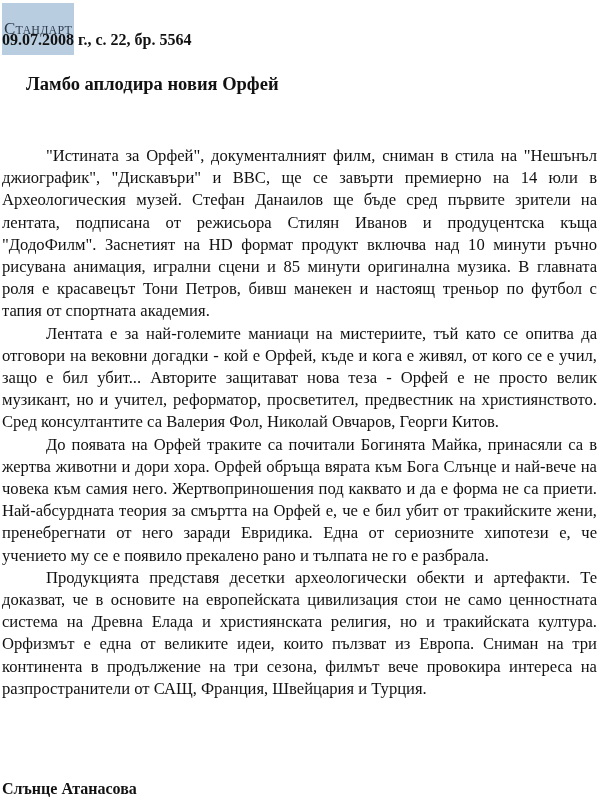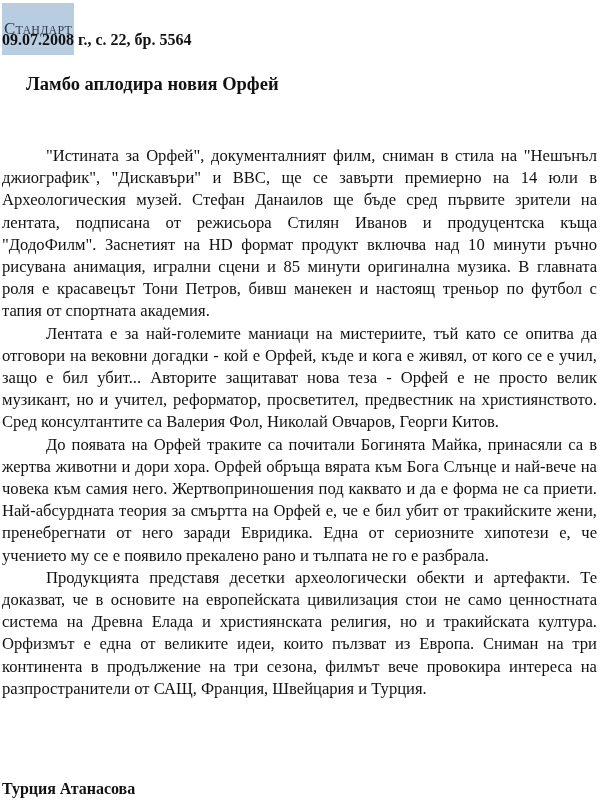--- a/index.html
+++ b/index.html
@@ -20,13 +20,13 @@
 
 <div class="source">Стандарт</div>
 <div class="meta">09.07.2008 г., с. 22, бр. 5564</div>
 <div class="title">Ламбо аплодира новия Орфей</div>
 <div class="body">
   <p>"Истината за Орфей", документалният филм, сниман в стила на "Нешънъл джиографик", "Дискавъри" и BBC, ще се завърти премиерно на 14 юли в Археологическия музей. Стефан Данаилов ще бъде сред първите зрители на лентата, подписана от режисьора Стилян Иванов и продуцентска къща "ДодоФилм". Заснетият на HD формат продукт включва над 10 минути ръчно рисувана анимация, игрални сцени и 85 минути оригинална музика. В главната роля е красавецът Тони Петров, бивш манекен и настоящ треньор по футбол с тапия от спортната академия.</p>
   <p>Лентата е за най-големите маниаци на мистериите, тъй като се опитва да отговори на вековни догадки - кой е Орфей, къде и кога е живял, от кого се е учил, защо е бил убит... Авторите защитават нова теза - Орфей е не просто велик музикант, но и учител, реформатор, просветител, предвестник на християнството. Сред консултантите са Валерия Фол, Николай Овчаров, Георги Китов.</p>
   <p>До появата на Орфей траките са почитали Богинята Майка, принасяли са в жертва животни и дори хора. Орфей обръща вярата към Бога Слънце и най-вече на човека към самия него. Жертвоприношения под каквато и да е форма не са приети. Най-абсурдната теория за смъртта на Орфей е, че е бил убит от тракийските жени, пренебрегнати от него заради Евридика. Една от сериозните хипотези е, че учението му се е появило прекалено рано и тълпата не го е разбрала.</p>
   <p>Продукцията представя десетки археологически обекти и артефакти. Те доказват, че в основите на европейската цивилизация стои не само ценностната система на Древна Елада и християнската религия, но и тракийската култура. Орфизмът е една от великите идеи, които пълзват из Европа. Сниман на три континента в продължение на три сезона, филмът вече провокира интереса на разпространители от САЩ, Франция, Швейцария и Турция.</p>
 </div>
-<div class="author">Турция Атанасова</div>
+<div class="author">Слънце Атанасова</div>
 
 </body></html>

